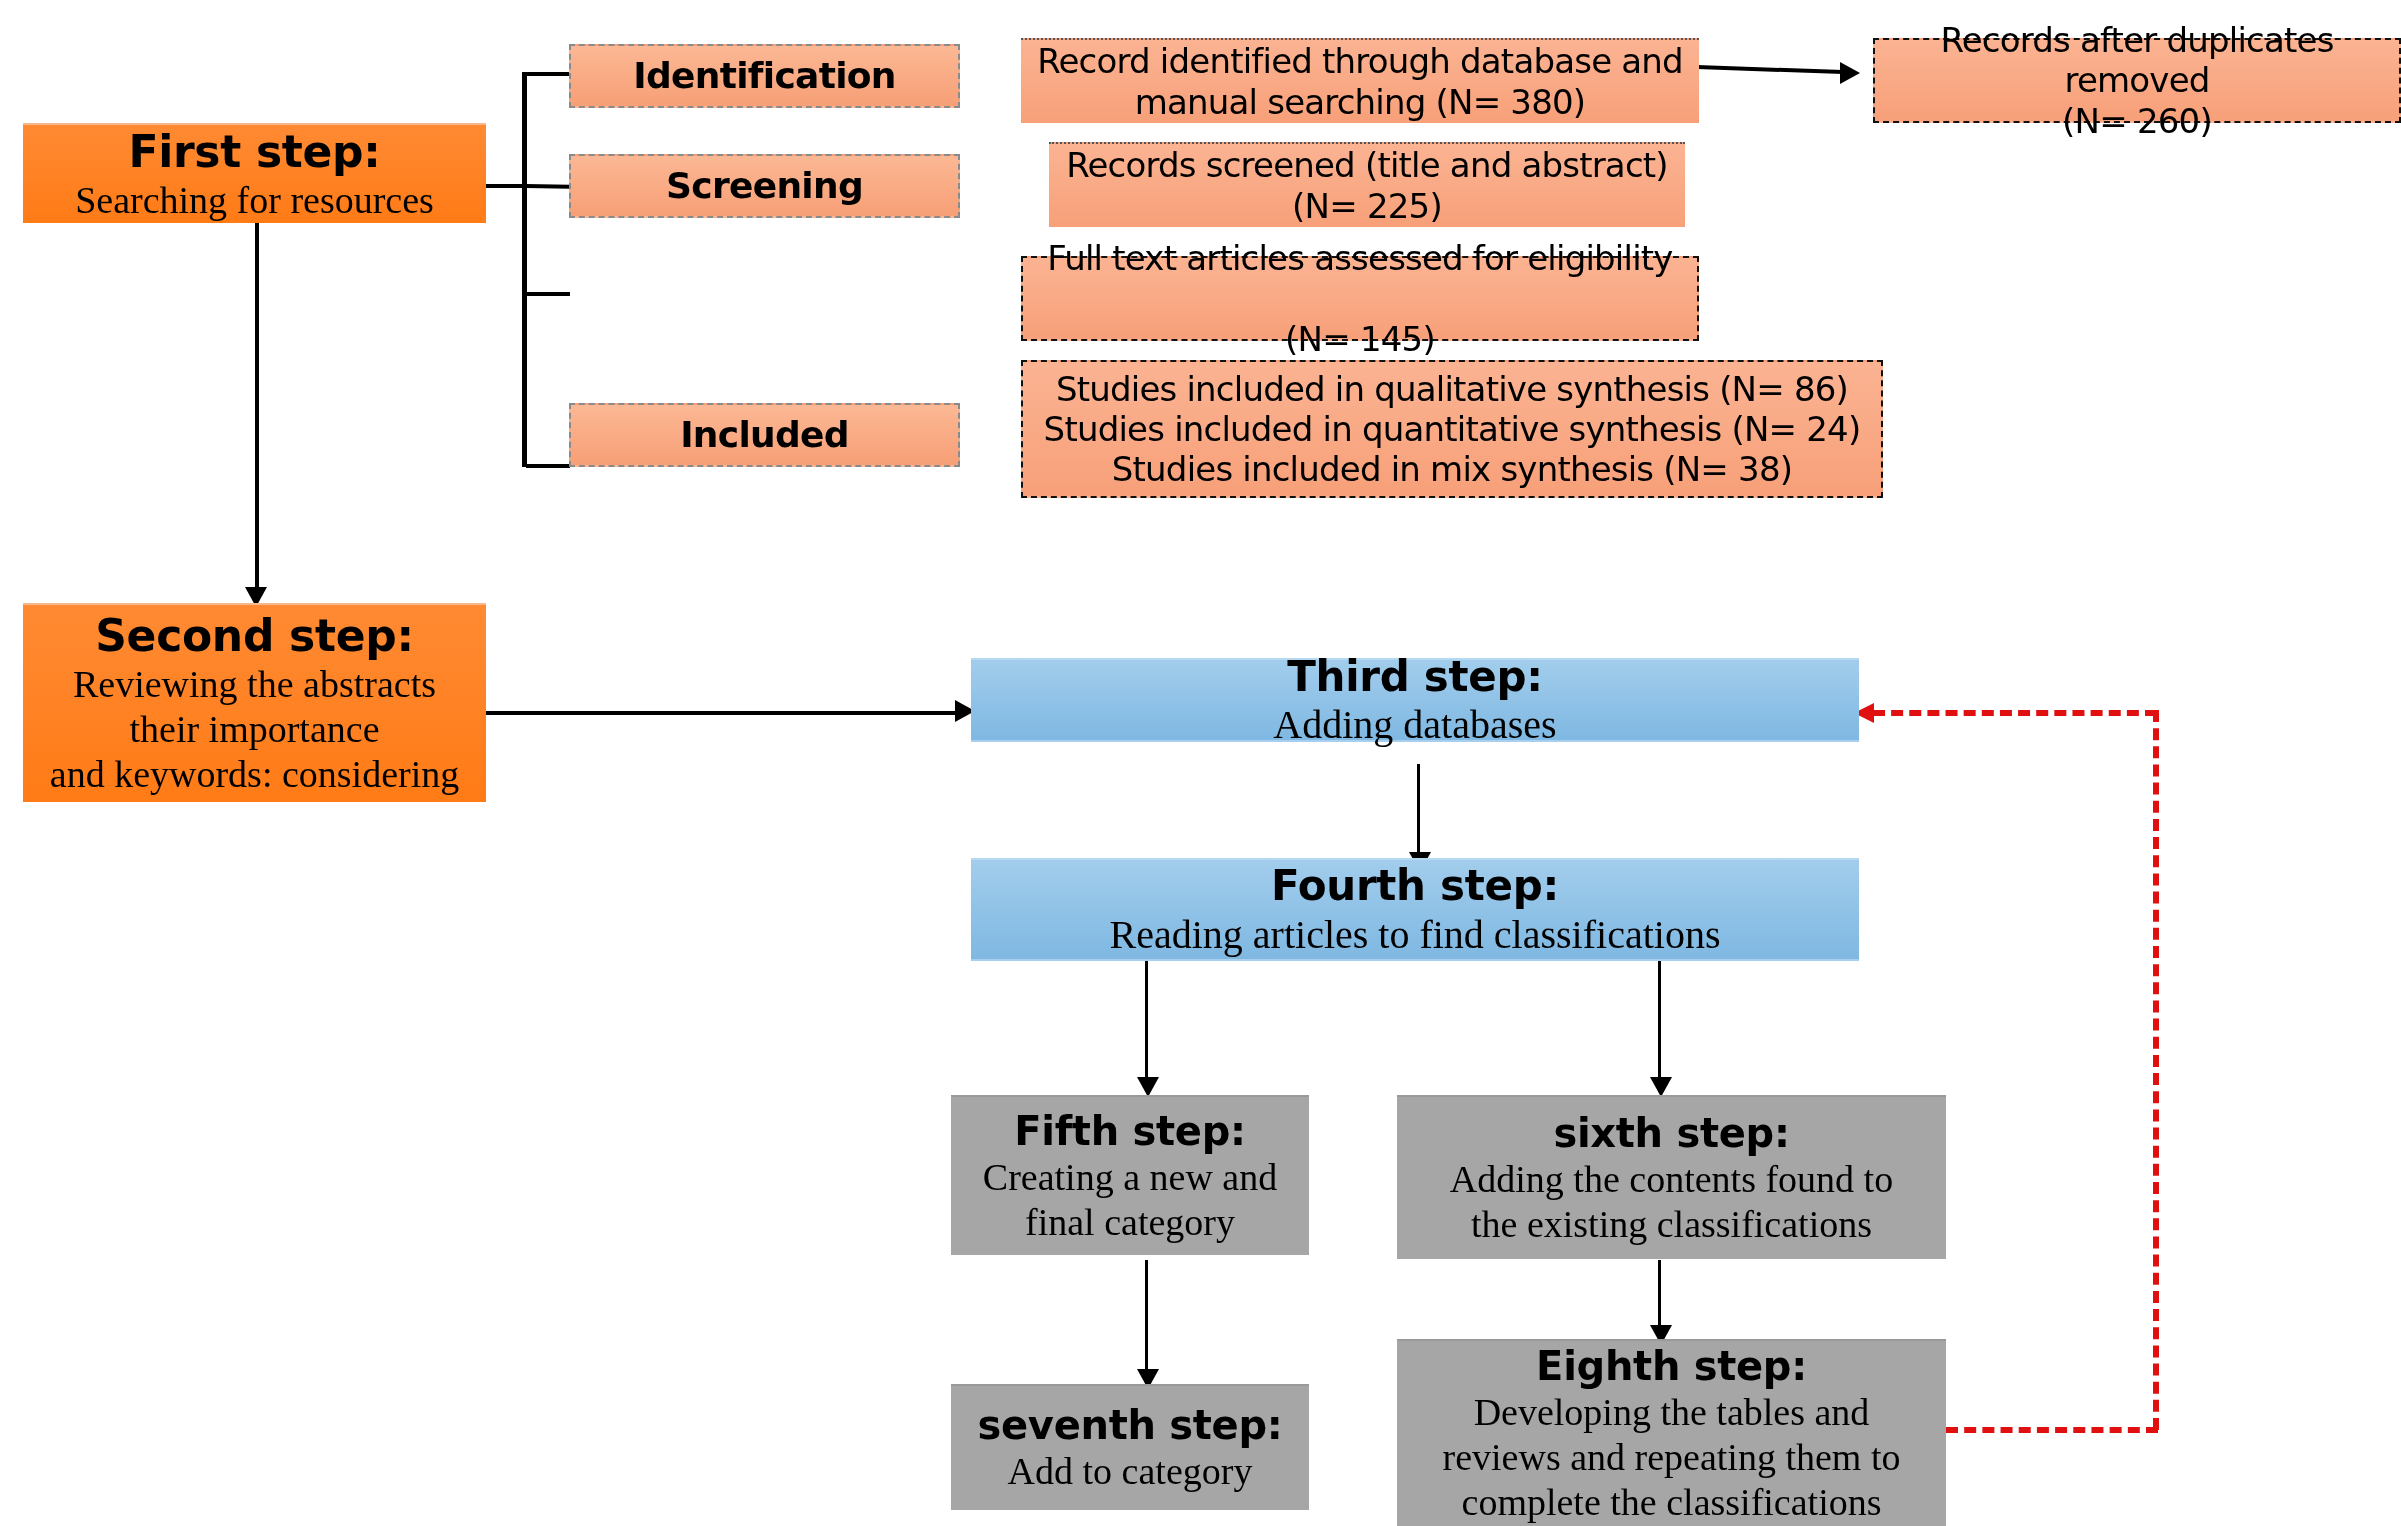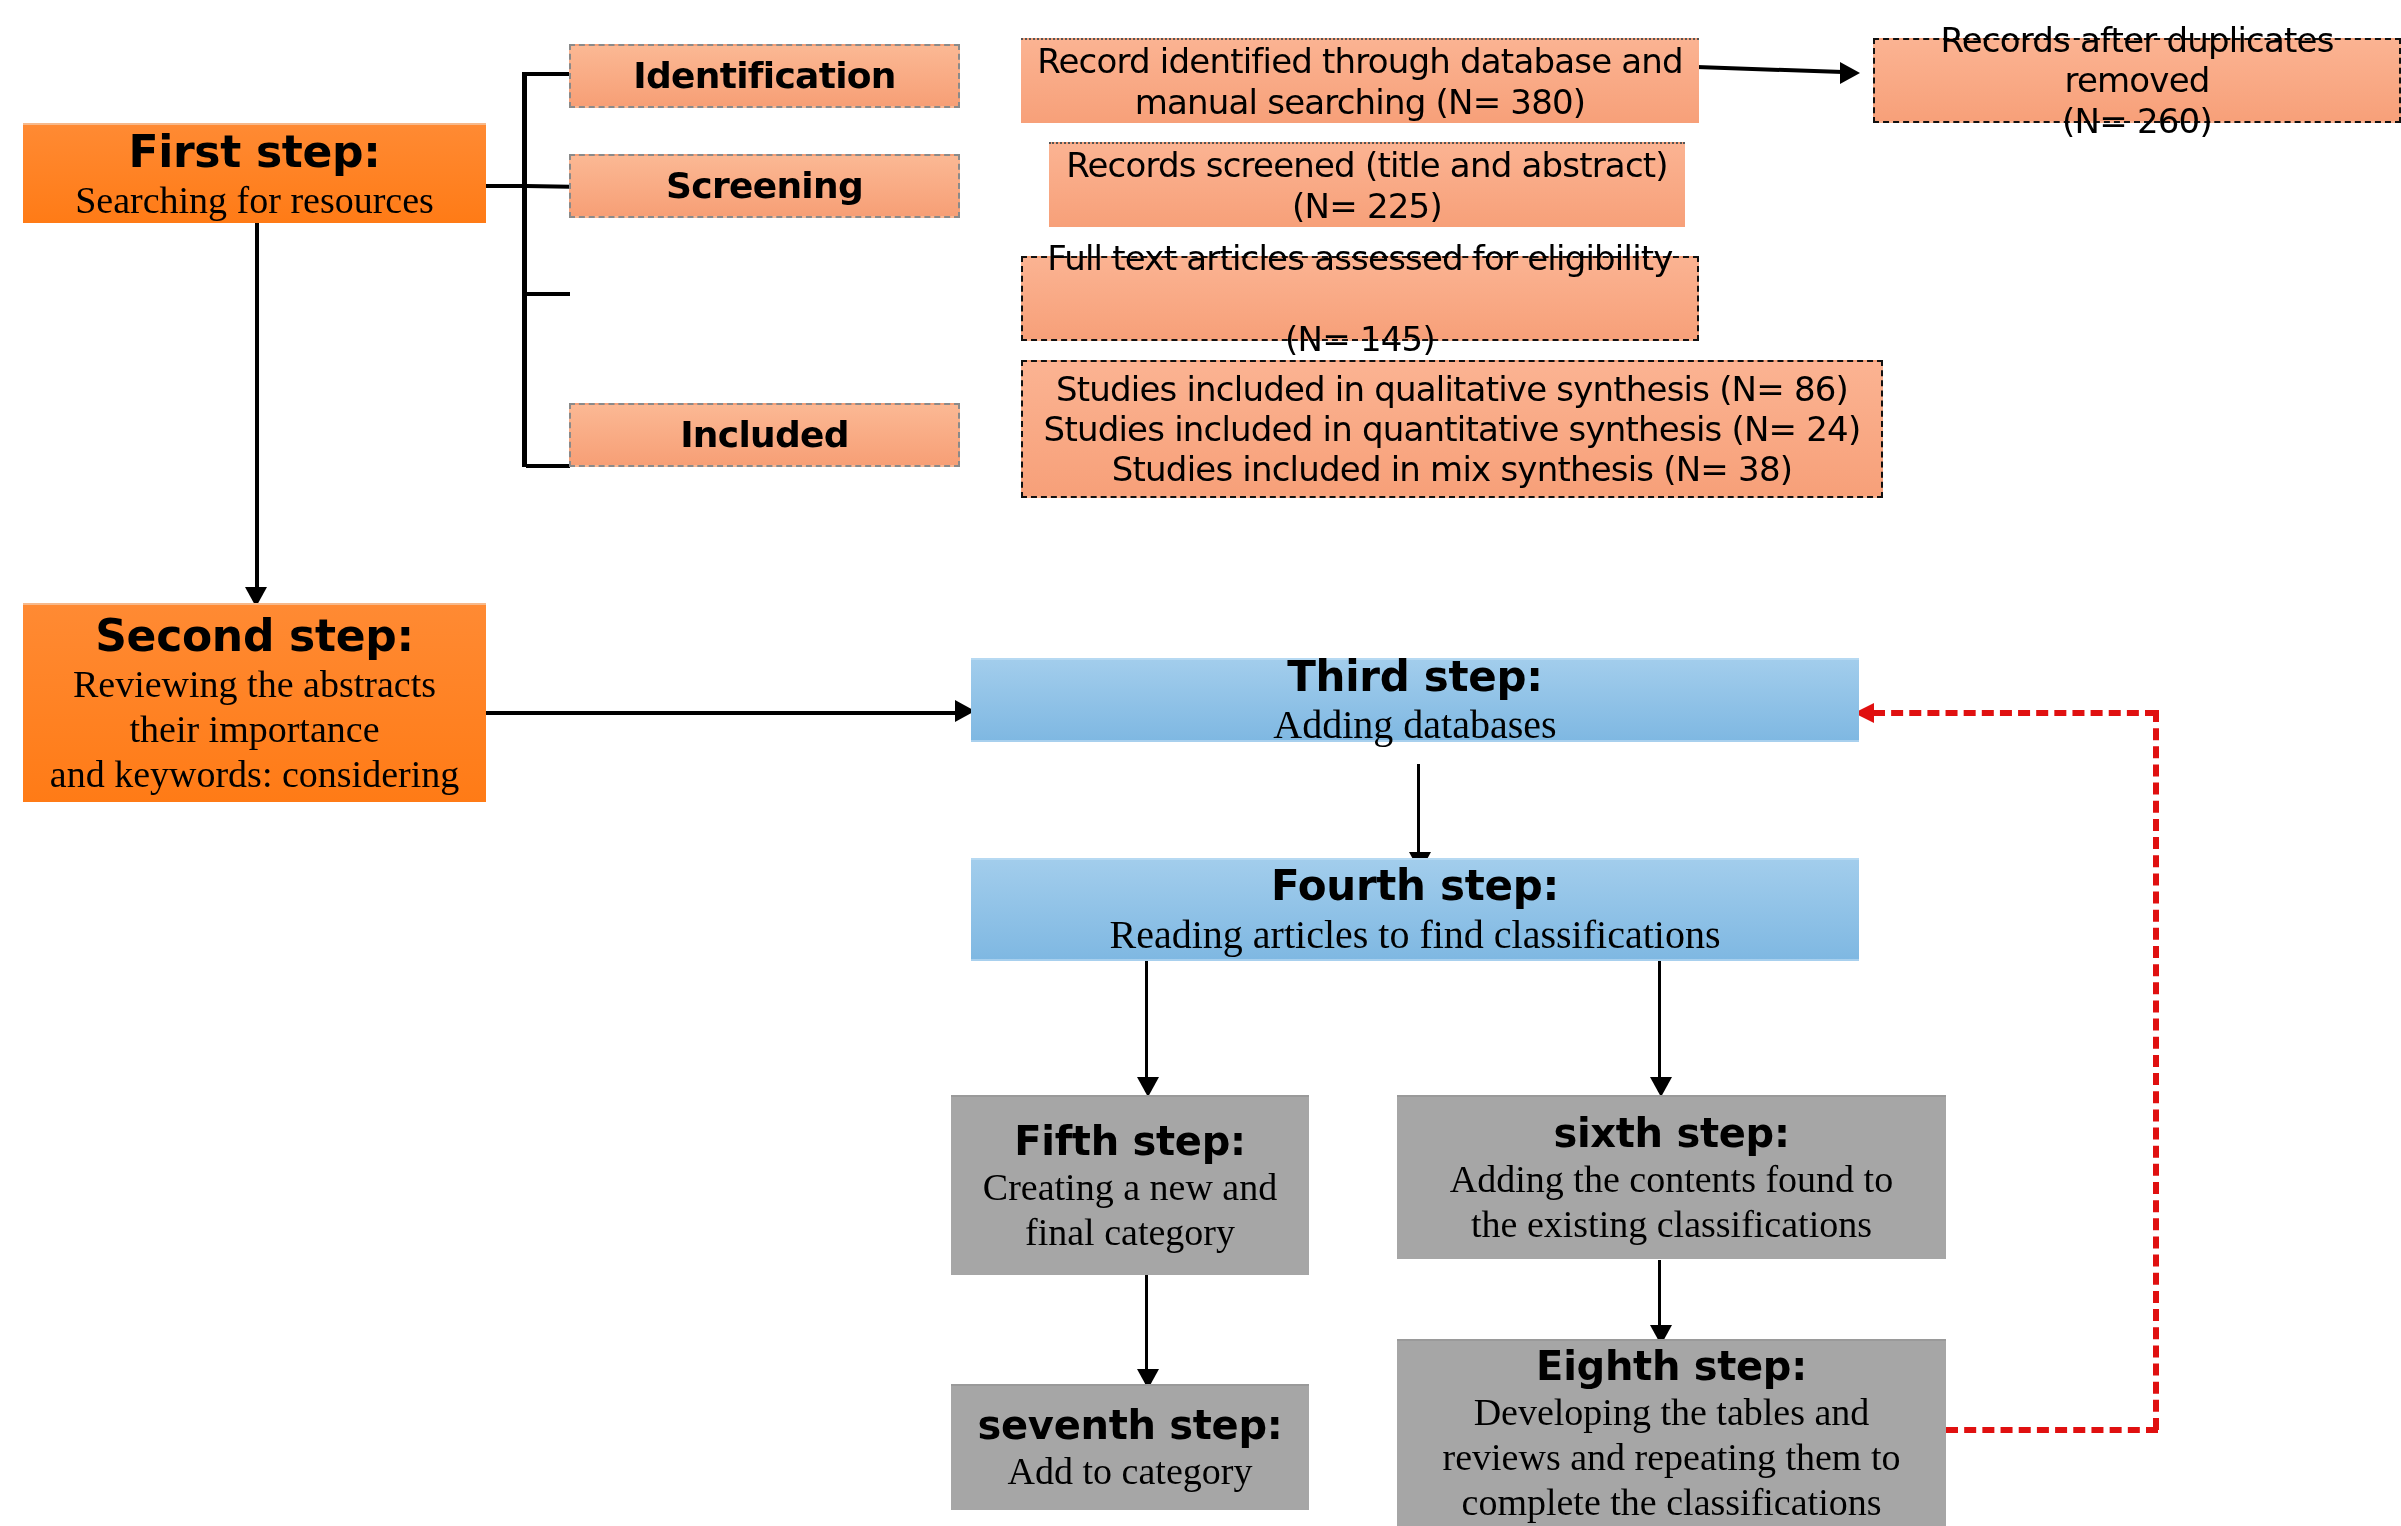--- a/index.html
+++ b/index.html
@@ -226,21 +226,21 @@
   <div class="box blue" style="left:971px; top:658px; width:888px; height:84px;">
     <span class="title line">Third step:</span>
     <span class="body line">Adding databases</span>
   </div>
 
   <div class="box blue" style="left:971px; top:858px; width:888px; height:103px;">
     <span class="title line">Fourth step:</span>
     <span class="body line">Reading articles to find classifications</span>
   </div>
 
-  <div class="box gray" style="left:951px; top:1095px; width:358px; height:180px;">
+  <div class="box gray" style="left:951px; top:1095px; width:358px; height:160px;">
     <span class="title line">Fifth step:</span>
     <span class="body line">Creating a new and</span>
     <span class="body line">final category</span>
   </div>
 
   <div class="box gray" style="left:1397px; top:1095px; width:549px; height:164px;">
     <span class="title line">sixth step:</span>
     <span class="body line">Adding the contents found to</span>
     <span class="body line">the existing classifications</span>
   </div>

